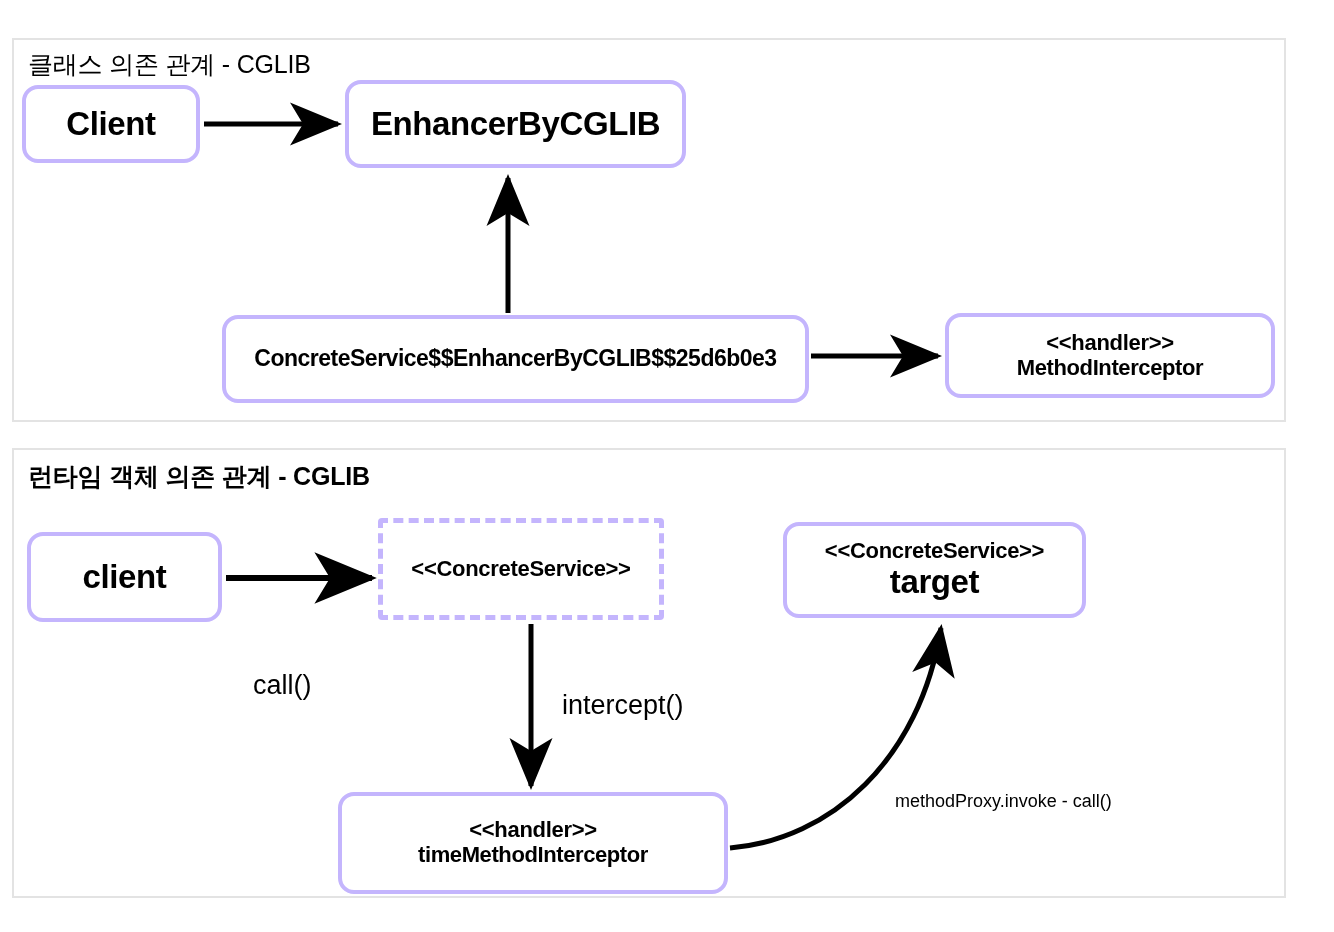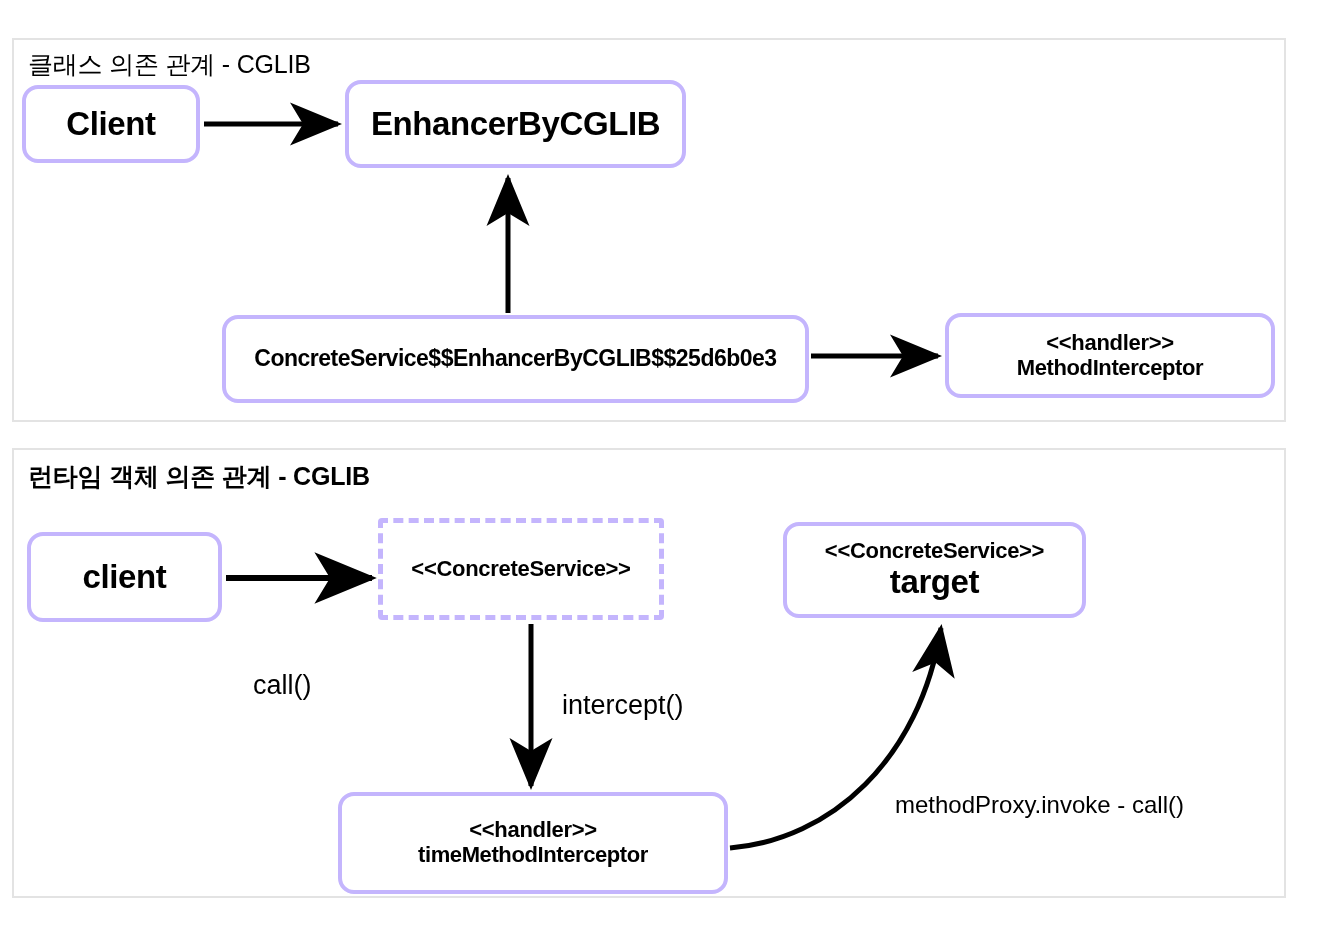--- a/index.html
+++ b/index.html
@@ -104,21 +104,21 @@
     white-space: nowrap;
   }
   .edge-label {
     position: absolute;
     font-size: 27px;
     color: #000000;
     white-space: nowrap;
   }
   #label-call { left: 253px; top: 634px; margin-top: 36px; }
   #label-intercept { left: 548px; top: 690px; margin-left: 14px; }
-  #label-method-proxy { left: 895px; top: 791px; font-size: 24px; }
+  #label-method-proxy { left: 895px; top: 791px; font-size: 18px; }
 
   svg.edges {
     position: absolute;
     left: 0;
     top: 0;
     width: 1334px;
     height: 932px;
     pointer-events: none;
   }
 </style>

